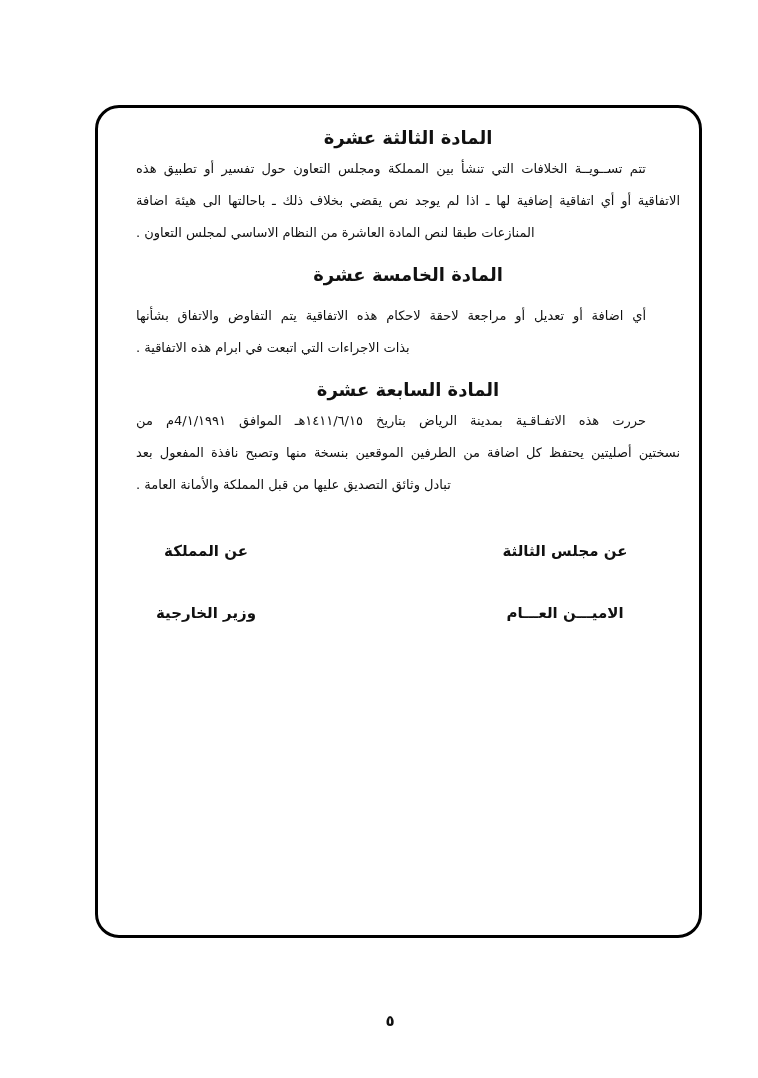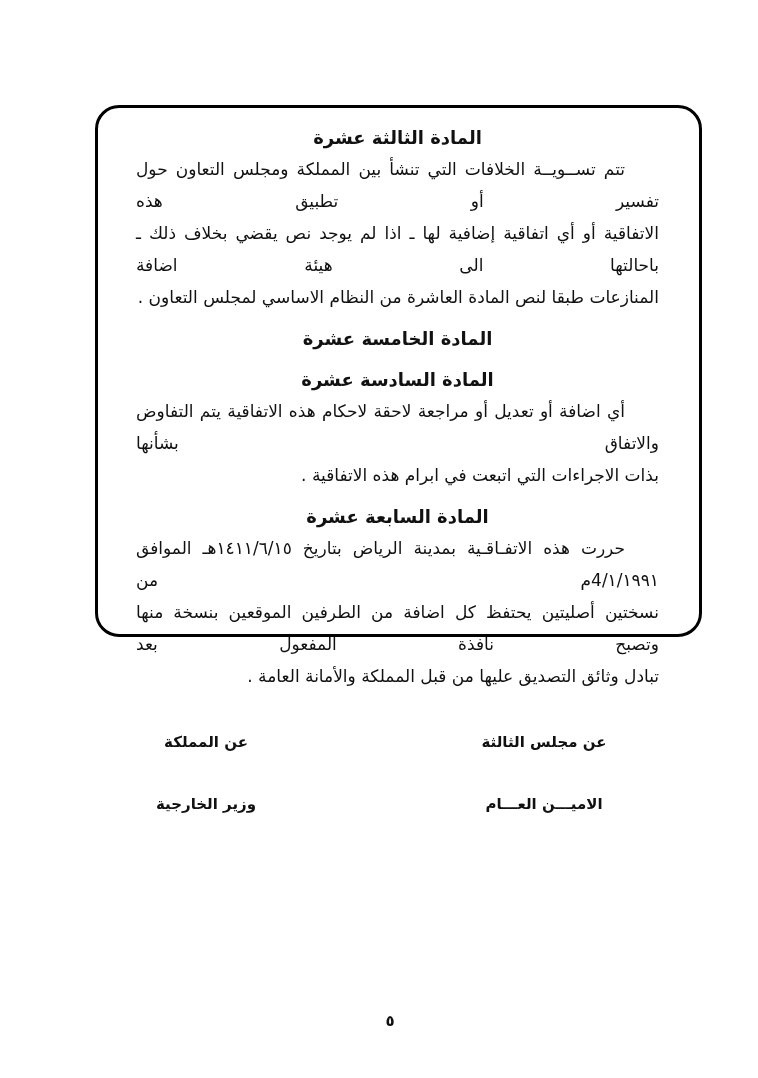--- a/index.html
+++ b/index.html
@@ -16,44 +16,44 @@
     position: relative;
     width: 758px;
     height: 1078px;
     background: #ffffff;
   }
   .frame {
     position: absolute;
     left: 95px;
     top: 105px;
     width: 607px;
-    height: 532px;
+    height: 833px;
     border: 3px solid #000000;
     border-radius: 24px;
     box-sizing: border-box;
-    padding: 14px 40px 0 38px;
+    padding: 14px 19px 0 38px;
     direction: rtl;
   }
   .section { margin-bottom: 10px; }
   .sec-heading {
     text-align: center;
     font-weight: 700;
     font-size: 18px;
     line-height: 31px;
     white-space: nowrap;
   }
   .line {
-    font-size: 17px;
+    font-size: 13px;
     line-height: 32px;
   }
   .l-justify {
     text-align: justify;
     text-align-last: justify;
   }
-  .l-center { text-align: right; }
+  .l-center { text-align: left; }
   .l-indent { text-indent: 34px; }
   .sig-row {
     display: flex;
     justify-content: space-between;
     direction: rtl;
     align-items: flex-start;
   }
   .sig-row.first { margin-top: 38px; }
   .sig-row.second { margin-top: 38px; }
   .sig-cell {
@@ -87,21 +87,20 @@
         <div class="section">
           <div class="sec-heading">المادة الثالثة عشرة</div>
           <div class="line l-justify l-indent">تتم تســويــة الخلافات التي تنشأ بين المملكة ومجلس التعاون حول تفسير أو تطبيق هذه</div>
           <div class="line l-justify">الاتفاقية أو أي اتفاقية إضافية لها ـ اذا لم يوجد نص يقضي بخلاف ذلك ـ باحالتها الى هيئة اضافة</div>
           <div class="line l-center">المنازعات طبقا لنص المادة العاشرة من النظام الاساسي لمجلس التعاون .</div>
         </div>
         <div class="section">
           <div class="sec-heading">المادة الخامسة عشرة</div>
         </div>
         <div class="section">
-          <div class="sec-heading">المادة السادسة عشرة</div>
           <div class="line l-justify l-indent">أي اضافة أو تعديل أو مراجعة لاحقة لاحكام هذه الاتفاقية يتم التفاوض والاتفاق بشأنها</div>
           <div class="line l-center">بذات الاجراءات التي اتبعت في ابرام هذه الاتفاقية .</div>
         </div>
         <div class="section">
           <div class="sec-heading">المادة السابعة عشرة</div>
           <div class="line l-justify l-indent">حررت هذه الاتفـاقـية بمدينة الرياض بتاريخ ١٤١١/٦/١٥هـ الموافق 4/١/١٩٩١م من</div>
           <div class="line l-justify">نسختين أصليتين يحتفظ كل اضافة من الطرفين الموقعين بنسخة منها وتصبح نافذة المفعول بعد</div>
           <div class="line l-center">تبادل وثائق التصديق عليها من قبل المملكة والأمانة العامة .</div>
         </div>
       </div>

